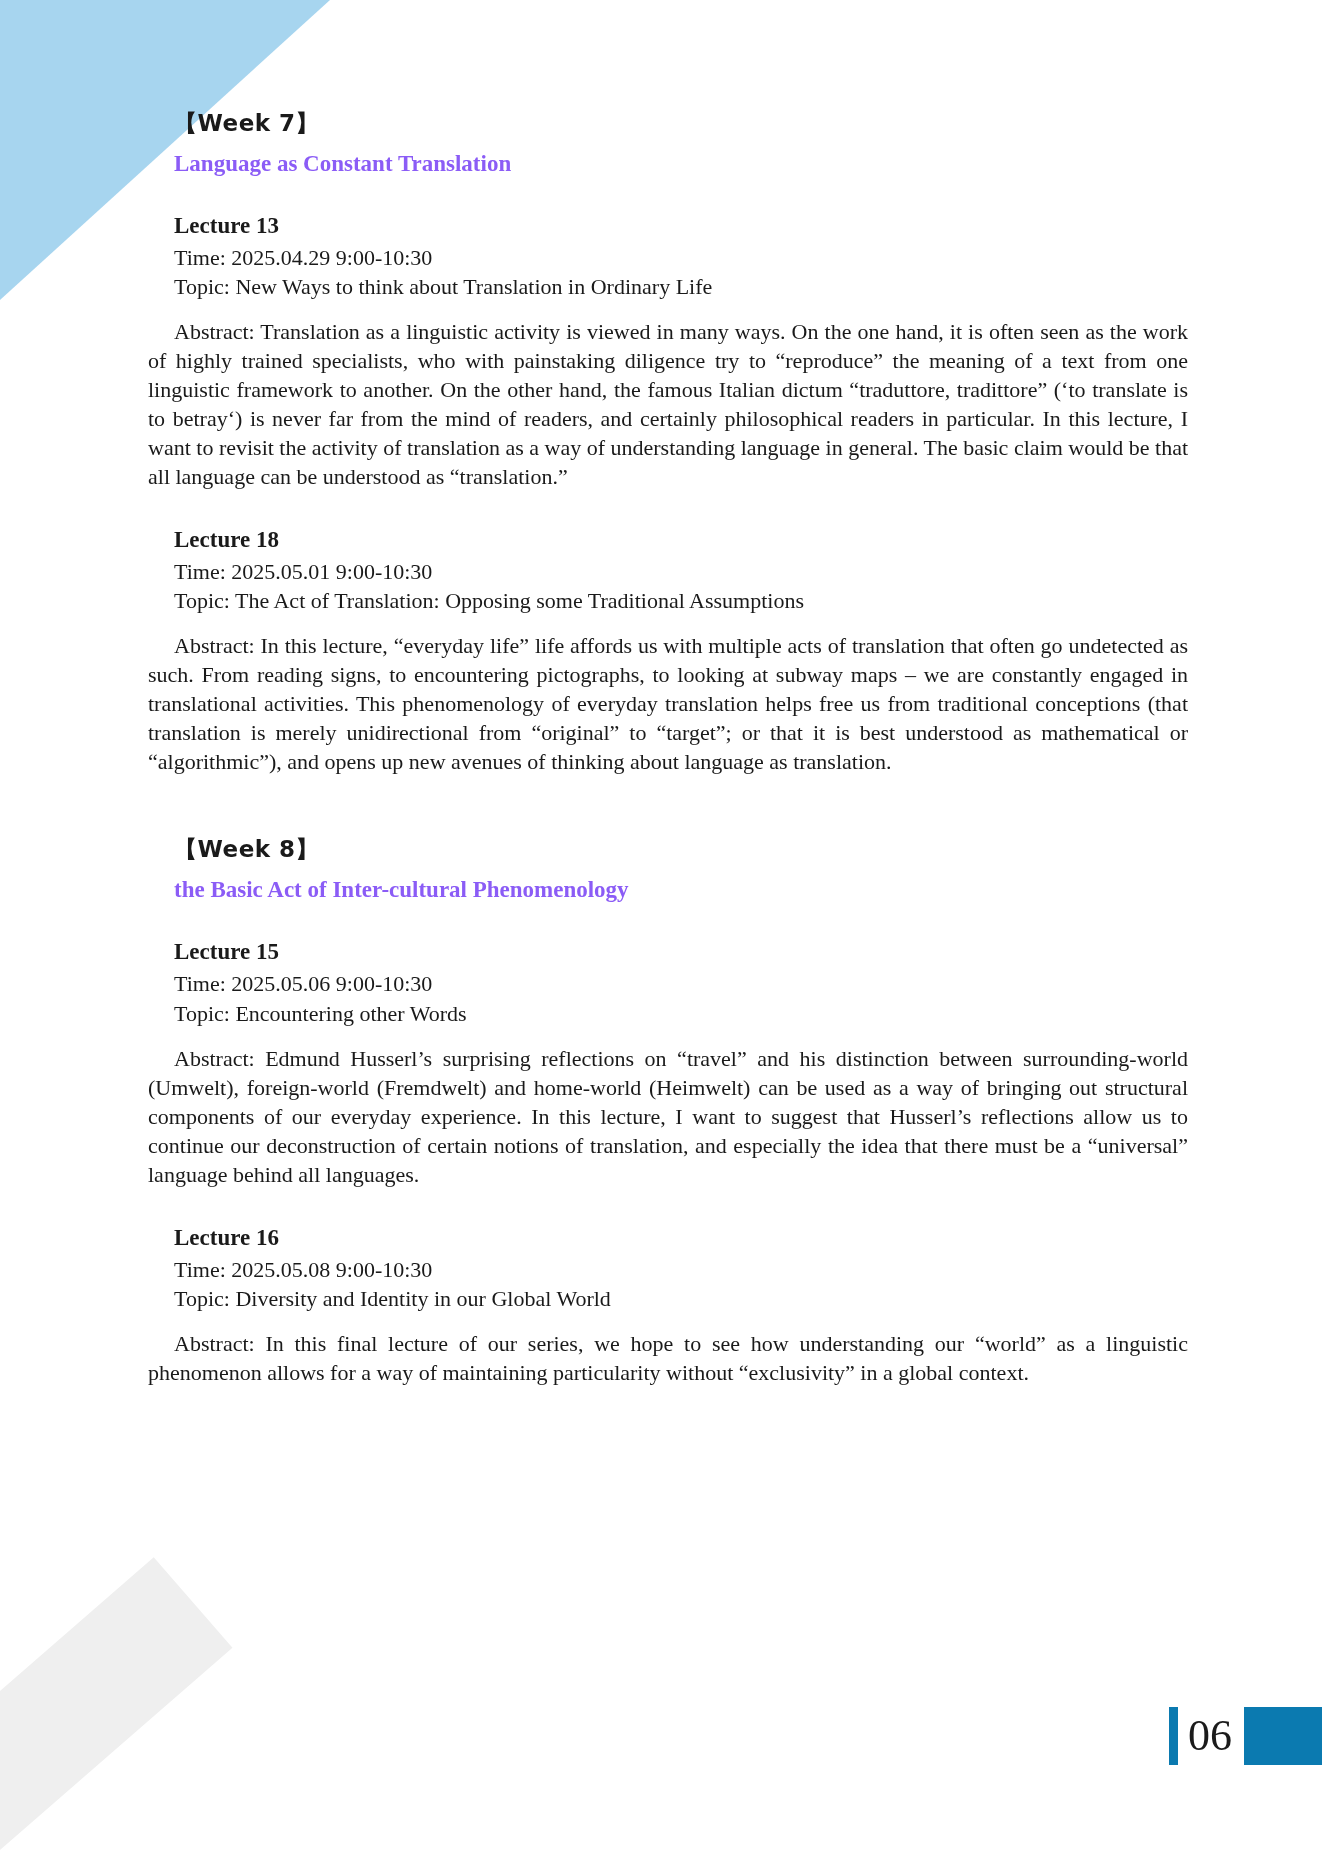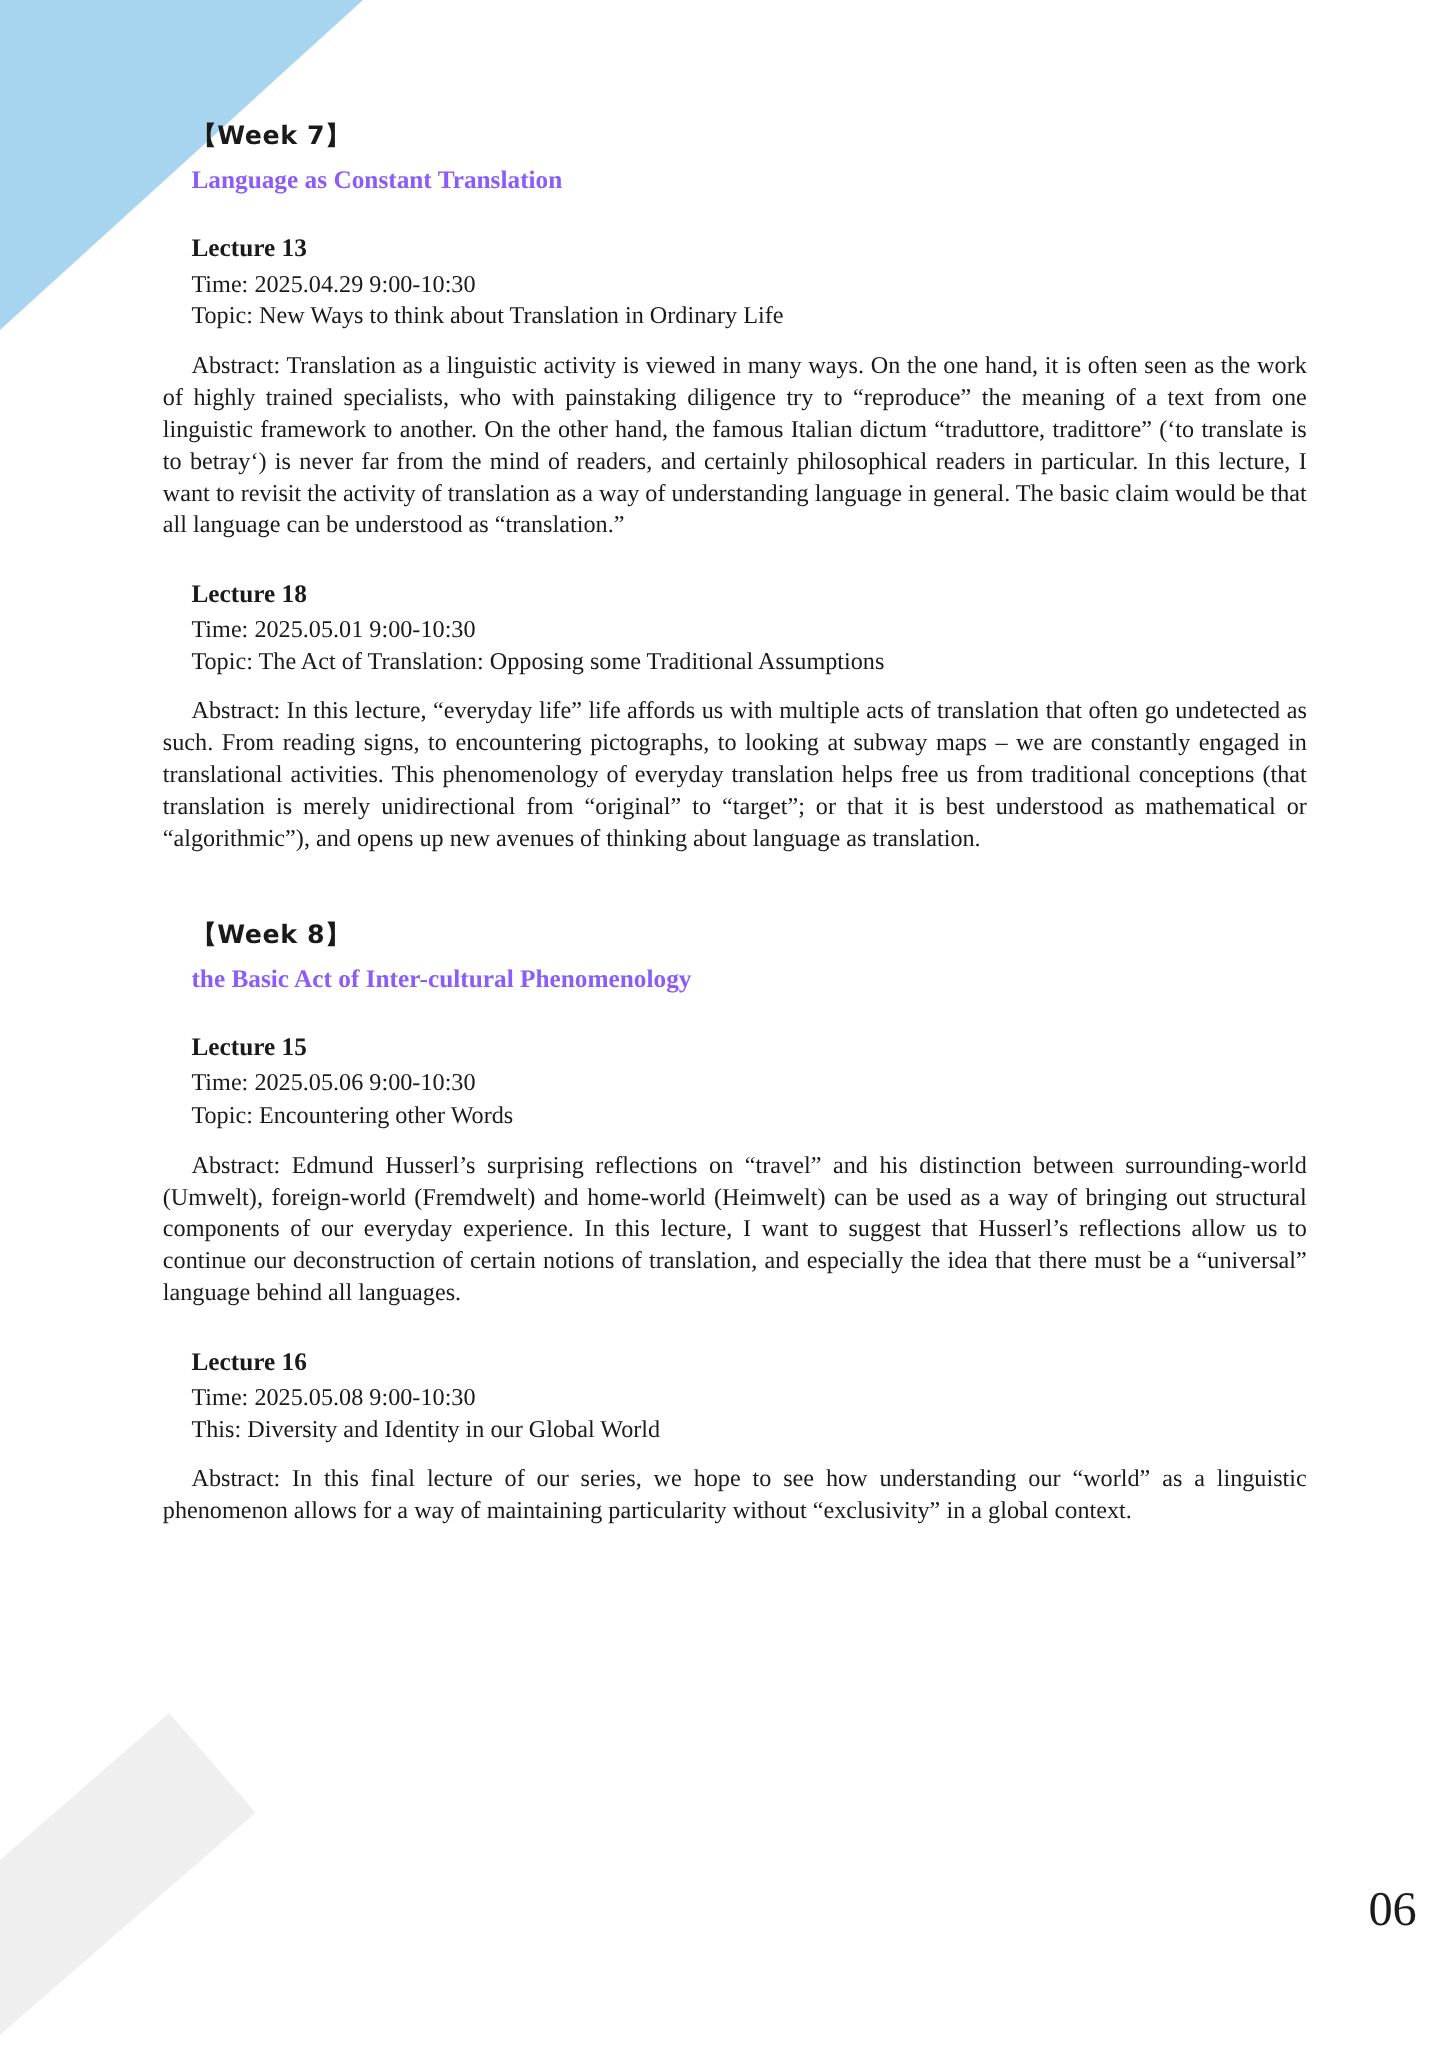--- a/index.html
+++ b/index.html
@@ -109,21 +109,20 @@
   .spacer-lg { height: 58px; }
 
   
   .footer {
     position: absolute;
     right: 0;
     bottom: 104px;
     display: flex;
     align-items: stretch;
     height: 58px;
-    flex-direction: column;
   }
   .footer-bar {
     width: 9px;
     background: #0b7ab0;
     margin-right: 10px;
   }
   .footer-num {
     font-family: "Liberation Serif", serif;
     font-size: 44px;
     color: #1b1b1b;
@@ -174,21 +173,21 @@
       <div class="lecture-block">
         <div class="lecture-title">Lecture 15</div>
         <div class="lecture-line">Time: 2025.05.06  9:00-10:30</div>
         <div class="lecture-line">Topic: Encountering other Words</div>
         <div class="abstract">Abstract: Edmund Husserl’s surprising reflections on “travel” and his distinction between surrounding-world (Umwelt), foreign-world (Fremdwelt) and home-world (Heimwelt) can be used as a way of bringing out structural components of our everyday experience. In this lecture, I want to suggest that Husserl’s reflections allow us to continue our deconstruction of certain notions of translation, and especially the idea that there must be a “universal” language behind all languages.</div>
       </div>
 
       <div class="lecture-block">
         <div class="lecture-title">Lecture 16</div>
         <div class="lecture-line">Time: 2025.05.08  9:00-10:30</div>
-        <div class="lecture-line">This: Diversity and Identity in our Global World</div>
+        <div class="lecture-line">Topic: Diversity and Identity in our Global World</div>
         <div class="abstract">Abstract: In this final lecture of our series, we hope to see how understanding our “world” as a linguistic phenomenon allows for a way of maintaining particularity without “exclusivity” in a global context.</div>
       </div>
     </div>
 
   </div>
 
   <div class="footer">
     <div class="footer-bar"></div>
     <div class="footer-num">06</div>
     <div class="footer-block"></div>

